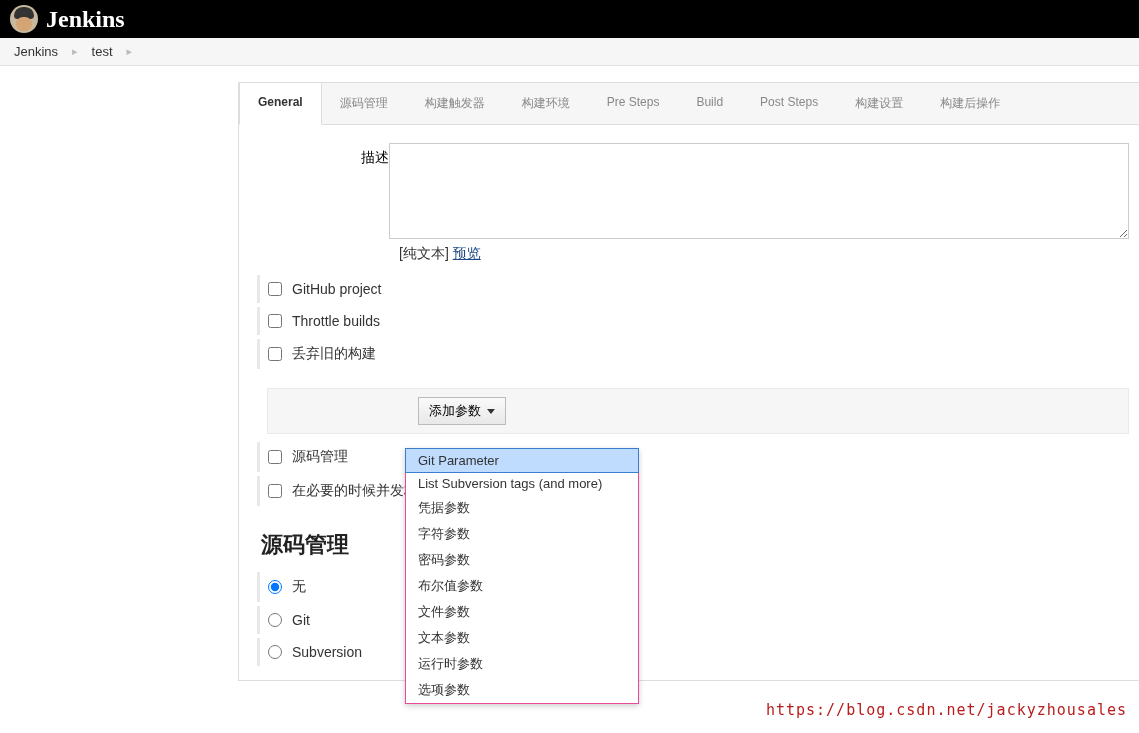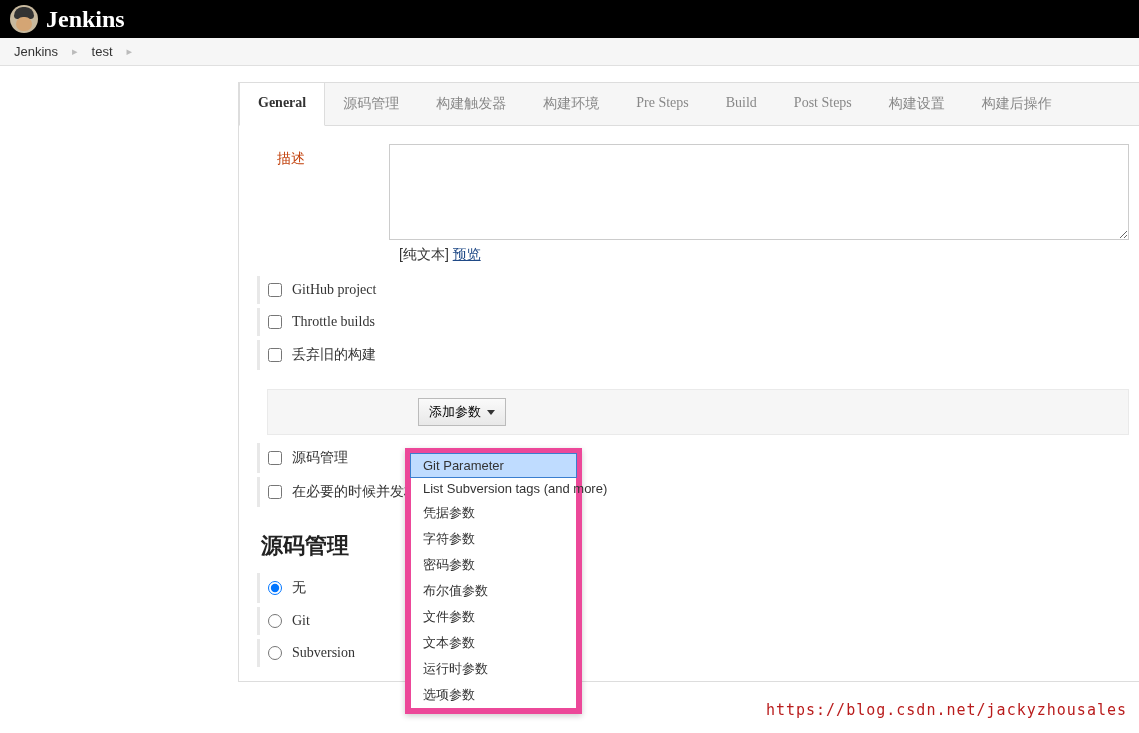--- a/index.html
+++ b/index.html
@@ -70,23 +70,22 @@
     
     .tabs {
       display: flex;
       background: #f6f6f6;
       border-bottom: 1px solid #ddd;
     }
     .tab {
       padding: 12px 18px;
       color: #888;
       cursor: pointer;
-      font-size: 14px;
+      font-size: 12px;
       border-right: 1px solid transparent;
-      font-family: Liberation Serif, serif;
     }
     .tab.active {
       background: #fff;
       color: #333;
       font-weight: bold;
       border: 1px solid #ddd;
       border-bottom: 1px solid #fff;
       margin-bottom: -1px;
       margin-top: -1px;
     }
@@ -96,23 +95,24 @@
     }
     
     .desc-row {
       display: flex;
       align-items: flex-start;
       margin-bottom: 6px;
     }
     .desc-label {
       width: 140px;
       padding-left: 28px;
-      color: #c2410c;
+      color: #000000;
       font-size: 14px;
       padding-top: 6px;
+      text-align: right;
     }
     .desc-textarea {
       flex: 1;
       min-height: 96px;
       border: 1px solid #ccc;
       resize: both;
       font-family: inherit;
       padding: 4px;
     }
     
@@ -131,21 +131,21 @@
       border-left: 3px solid #e8e8e8;
       margin-left: 8px;
       margin-bottom: 4px;
     }
     .option-row input[type="checkbox"],
     .option-row input[type="radio"] {
       margin-right: 10px;
       width: 14px;
       height: 14px;
     }
-    .option-row label { color: #333; cursor: pointer; font-family: Liberation Serif, serif; }
+    .option-row label { color: #333; cursor: pointer; }
     
     .nested-row {
       background: #f6f6f6;
       border: 1px solid #eaeaea;
       padding: 8px 10px 8px 150px;
       margin: 19px 0 8px 18px;
     }
     .add-param-btn {
       display: inline-flex;
       align-items: center;
@@ -160,23 +160,23 @@
       width: 0; height: 0;
       border-left: 4px solid transparent;
       border-right: 4px solid transparent;
       border-top: 5px solid #333;
     }
     
     .dropdown-menu {
       position: absolute;
       left: 405px;
       top: 448px;
-      width: 177px;
+      width: 234px;
       background: #fff;
-      border: 6px solid #ec4899;
+      border: 1px solid #ec4899;
       box-shadow: 0 2px 6px rgba(0,0,0,0.2);
       z-index: 100;
     }
     .dropdown-item {
       padding: 4px 12px;
       font-size: 13px;
       color: #333;
       cursor: pointer;
       white-space: nowrap;
     }

